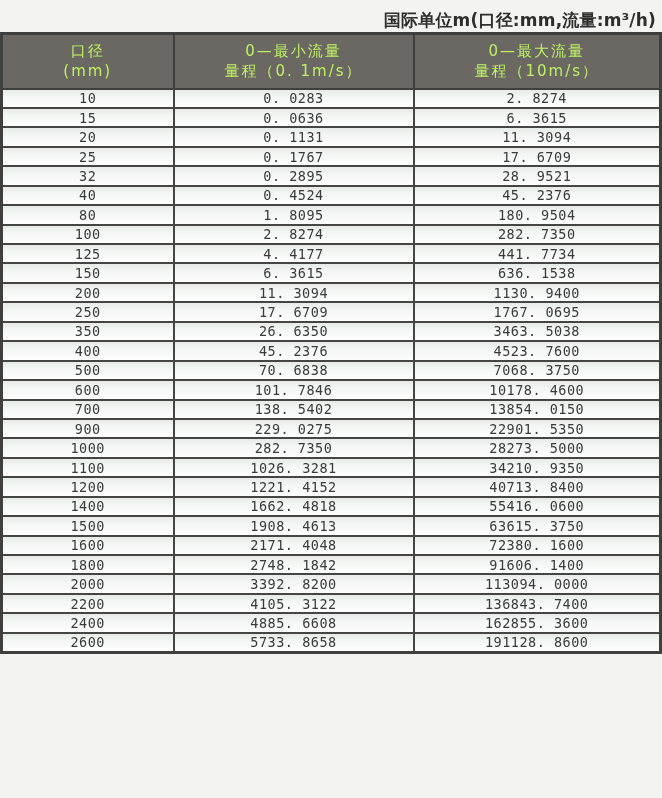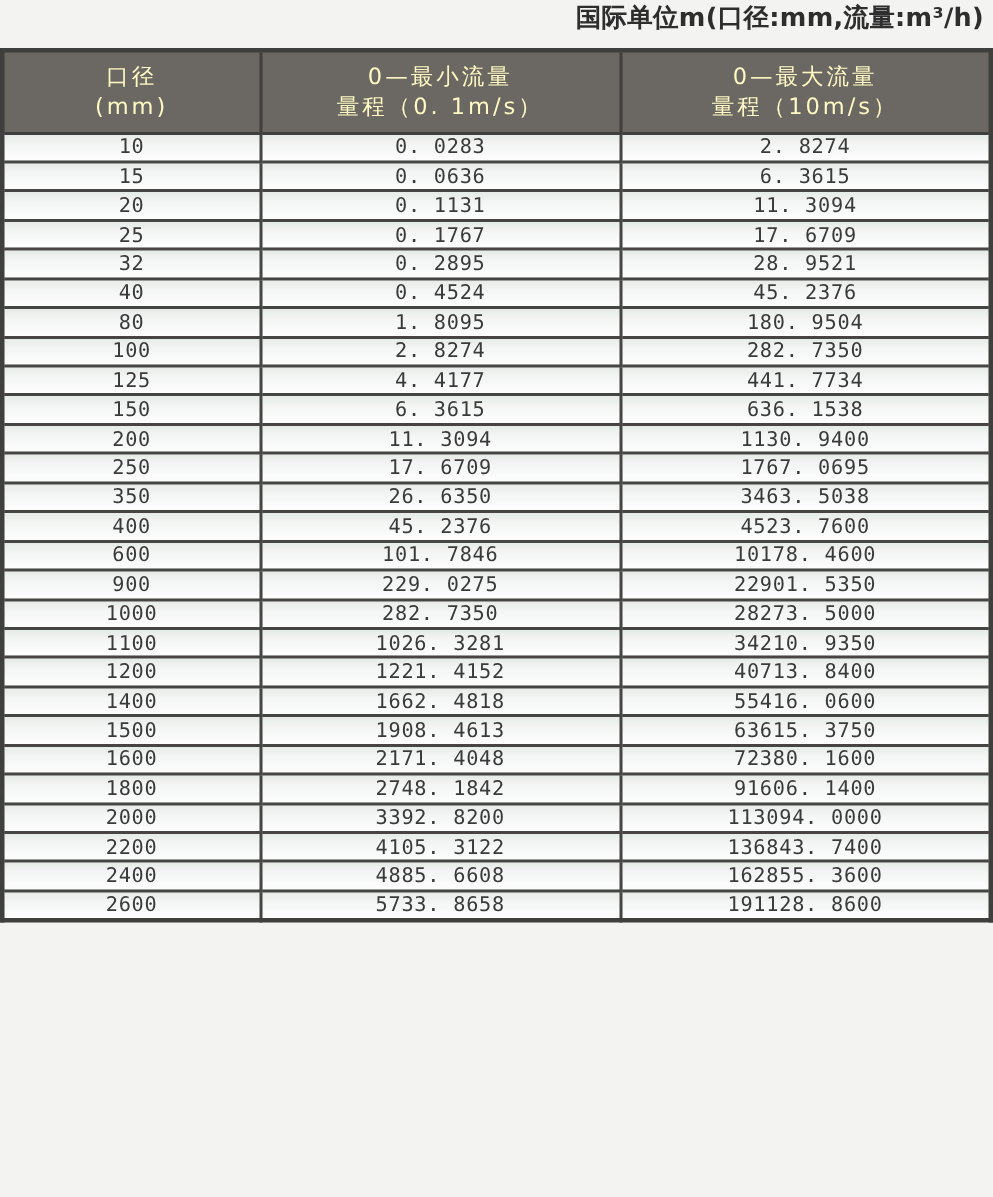--- a/index.html
+++ b/index.html
@@ -7,21 +7,21 @@
     width: 662px; height: 798px;
     background: #f3f4f2;
     font-family: "DejaVu Sans", "Liberation Sans", sans-serif;
     overflow: hidden;
   }
   .page { width: 662px; height: 798px; position: relative; }
 
   .title-bar {
     height: 32px;
     display: flex;
-    align-items: flex-start;
+    align-items: flex-end;
     justify-content: flex-end;
     padding-right: 6px;
   }
   .title-text {
     font-size: 17px;
     font-weight: bold;
     color: #2e2e2e;
     letter-spacing: 0.2px;
   }
 
@@ -31,21 +31,21 @@
     table-layout: fixed;
     border: 3px solid #3f3f3d;
   }
   .flow-table col.c1 { width: 172px; }
   .flow-table col.c2 { width: 240px; }
   .flow-table col.c3 { width: 247px; }
 
   .flow-table thead th {
     height: 55px;
     background: #6b6762;
-    color: #fef9c3;
+    color: #bef264;
     font-size: 15px;
     font-weight: normal;
     text-align: center;
     vertical-align: middle;
     border: 2px solid #3f3f3d;
     letter-spacing: 2px;
     line-height: 1.35;
   }
   .flow-table thead th .hl {
     display: block;
@@ -161,25 +161,35 @@
           <td>350</td>
           <td>26. 6350</td>
           <td>3463. 5038</td>
         </tr>
         <tr>
           <td>400</td>
           <td>45. 2376</td>
           <td>4523. 7600</td>
         </tr>
         <tr>
+          <td>500</td>
+          <td>70. 6838</td>
+          <td>7068. 3750</td>
+        </tr>
+        <tr>
           <td>600</td>
           <td>101. 7846</td>
           <td>10178. 4600</td>
         </tr>
         <tr>
+          <td>700</td>
+          <td>138. 5402</td>
+          <td>13854. 0150</td>
+        </tr>
+        <tr>
           <td>900</td>
           <td>229. 0275</td>
           <td>22901. 5350</td>
         </tr>
         <tr>
           <td>1000</td>
           <td>282. 7350</td>
           <td>28273. 5000</td>
         </tr>
         <tr>

